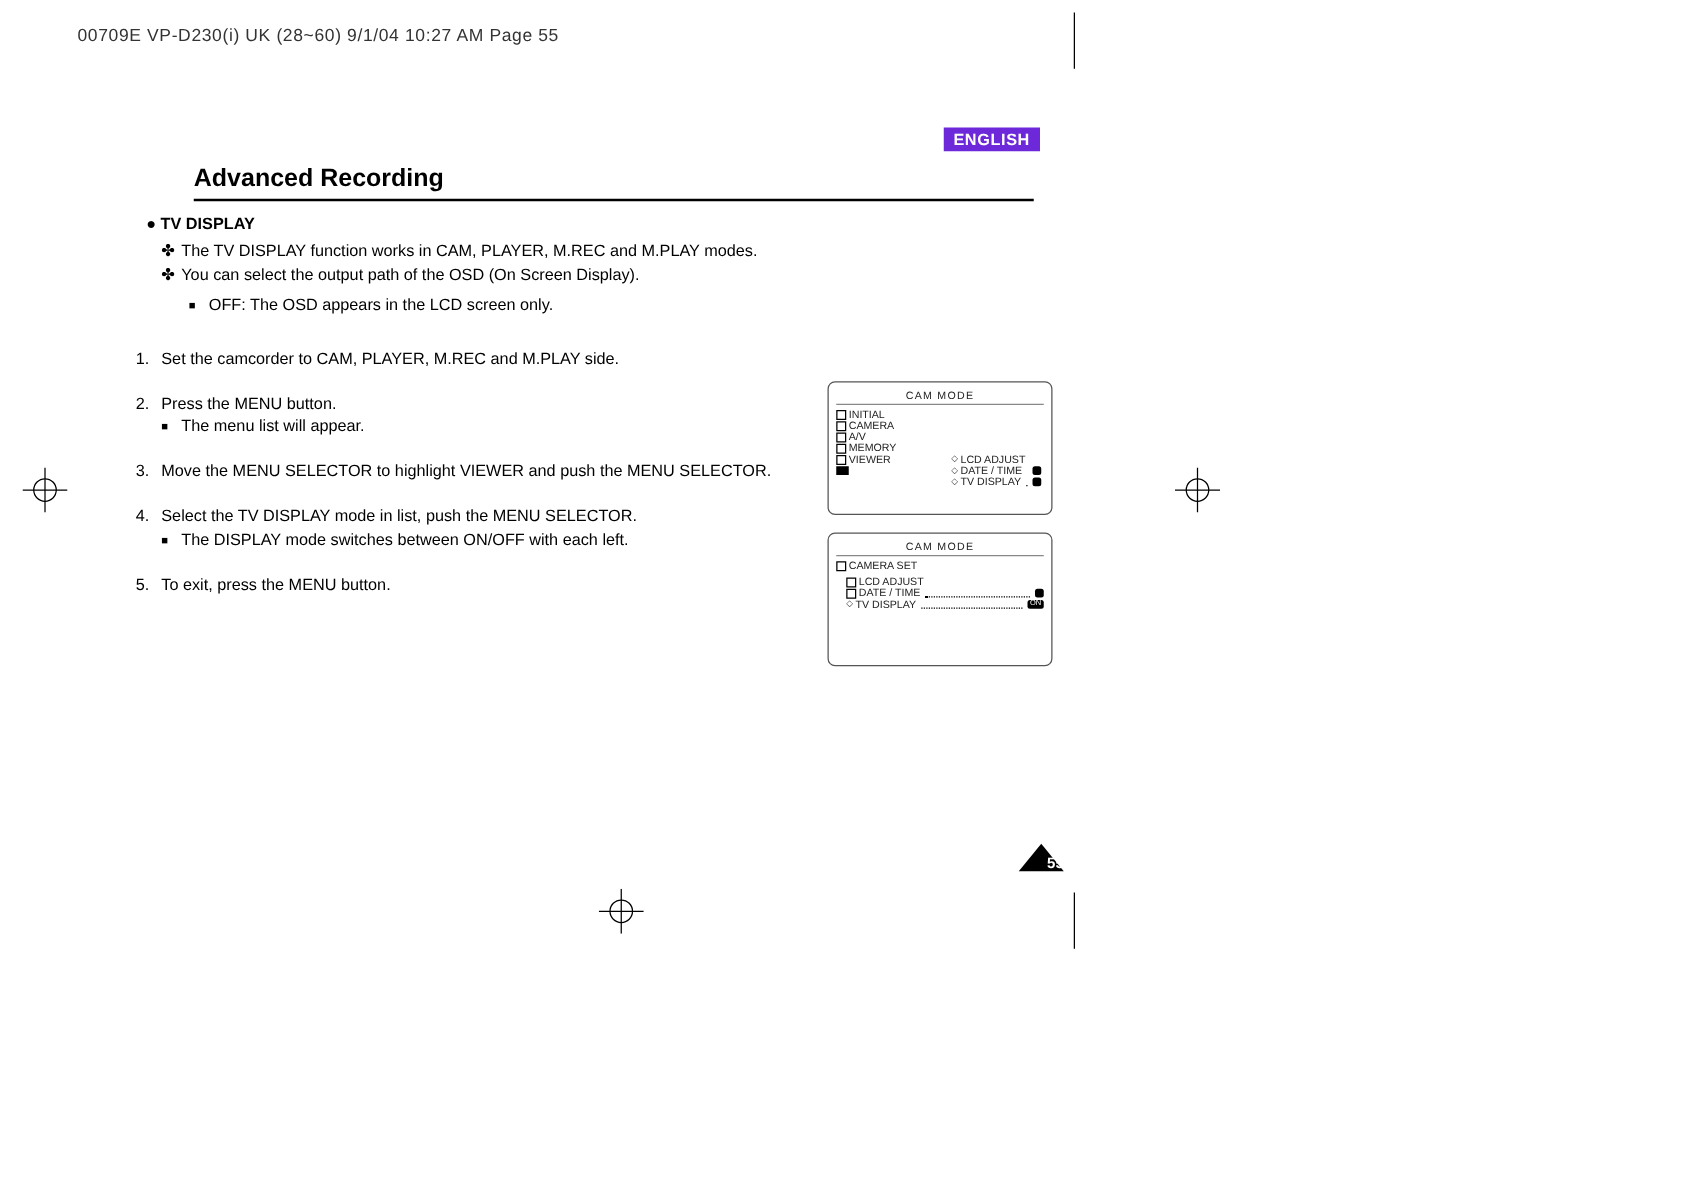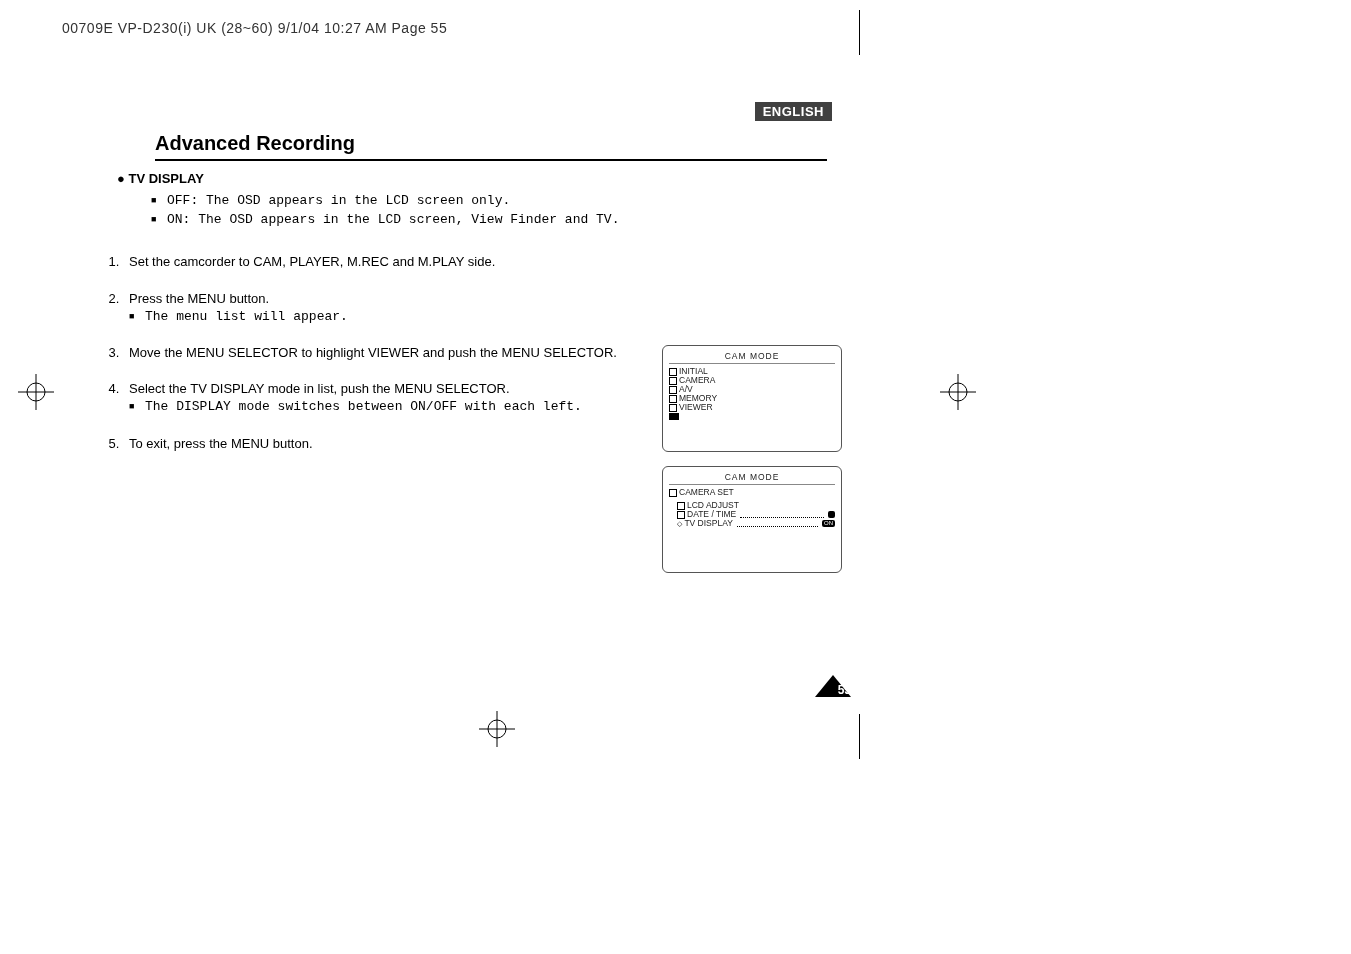--- a/index.html
+++ b/index.html
@@ -41,21 +41,21 @@
   .page {
     position: absolute;
     left: 107px;
     top: 90px;
     width: 720px;
   }
   .lang-badge {
     position: absolute;
     right: -5px;
     top: 12px;
-    background: #404040;
+    background: #6d28d9;
     color: #fff;
     font-weight: bold;
     font-size: 13px;
     padding: 2px 8px;
     letter-spacing: 0.5px;
   }
   .section-title {
     font-size: 20px;
     font-weight: bold;
     border-bottom: 2px solid #000;
@@ -86,21 +86,20 @@
   .bullet-list > li::before {
     content: "✤";
     position: absolute;
     left: 0;
     top: 0;
   }
   .square-list {
     list-style: none;
     padding: 0;
     margin: 0 0 0 22px;
-    font-family: Liberation Mono, monospace;
   }
   .square-list > li {
     padding-left: 16px;
     position: relative;
     line-height: 1.4;
     margin-bottom: 1px;
   }
   .square-list > li::before {
     content: "■";
     position: absolute;
@@ -117,21 +116,20 @@
   .ol-steps > li {
     margin-bottom: 18px;
     padding-left: 6px;
     line-height: 1.4;
   }
   .screens {
     position: absolute;
     left: 662px;
     top: 305px;
     width: 180px;
-    margin-top: 40px;
   }
   .screen {
     border: 1px solid #555;
     border-radius: 6px;
     width: 178px;
     height: 105px;
     margin-bottom: 14px;
     font-size: 8.5px;
     overflow: hidden;
     line-height: 1.1;
@@ -169,21 +167,20 @@
   }
   .right-col {
     display: flex;
     flex-direction: column;
     margin-left: 30px;
     gap: 0;
   }
   .two-col {
     display: flex;
     gap: 4px;
-    flex-direction: column;
   }
   .left-col { width: 58px; }
   .dots {
     flex: 1;
     border-bottom: 1px dotted #000;
     height: 5px;
     margin: 0 2px;
   }
   .pill {
     font-size: 6px;
@@ -251,24 +248,27 @@
 <div style="position:absolute;left:859px;bottom:195px;width:1px;height:45px;background:#000"></div>
 
 <div class="page">
 
   <div class="lang-badge">ENGLISH</div>
 
   <div class="section-title">Advanced Recording</div>
 
   <div class="sub-heading">TV DISPLAY</div>
 
+  <ul class="bullet-list">
+    <li>The TV DISPLAY function works in CAM, PLAYER, M.REC and M.PLAY modes.</li>
+    <li>You can select the output path of the OSD (On Screen Display).</li>
+  </ul>
 
   <ul class="square-list" style="margin-left:44px">
     <li>OFF: The OSD appears in the LCD screen only.</li>
-    <li>ON: The OSD appears in the LCD screen, View Finder and TV.</li>
   </ul>
 
   <ol class="ol-steps">
     <li>
       <span>Set the camcorder to CAM, PLAYER, M.REC and M.PLAY side.</span>
     </li>
     <li>
       <span>Press the MENU button.</span>
       <ul class="square-list" style="margin-left:0">
         <li>The menu list will appear.</li>

